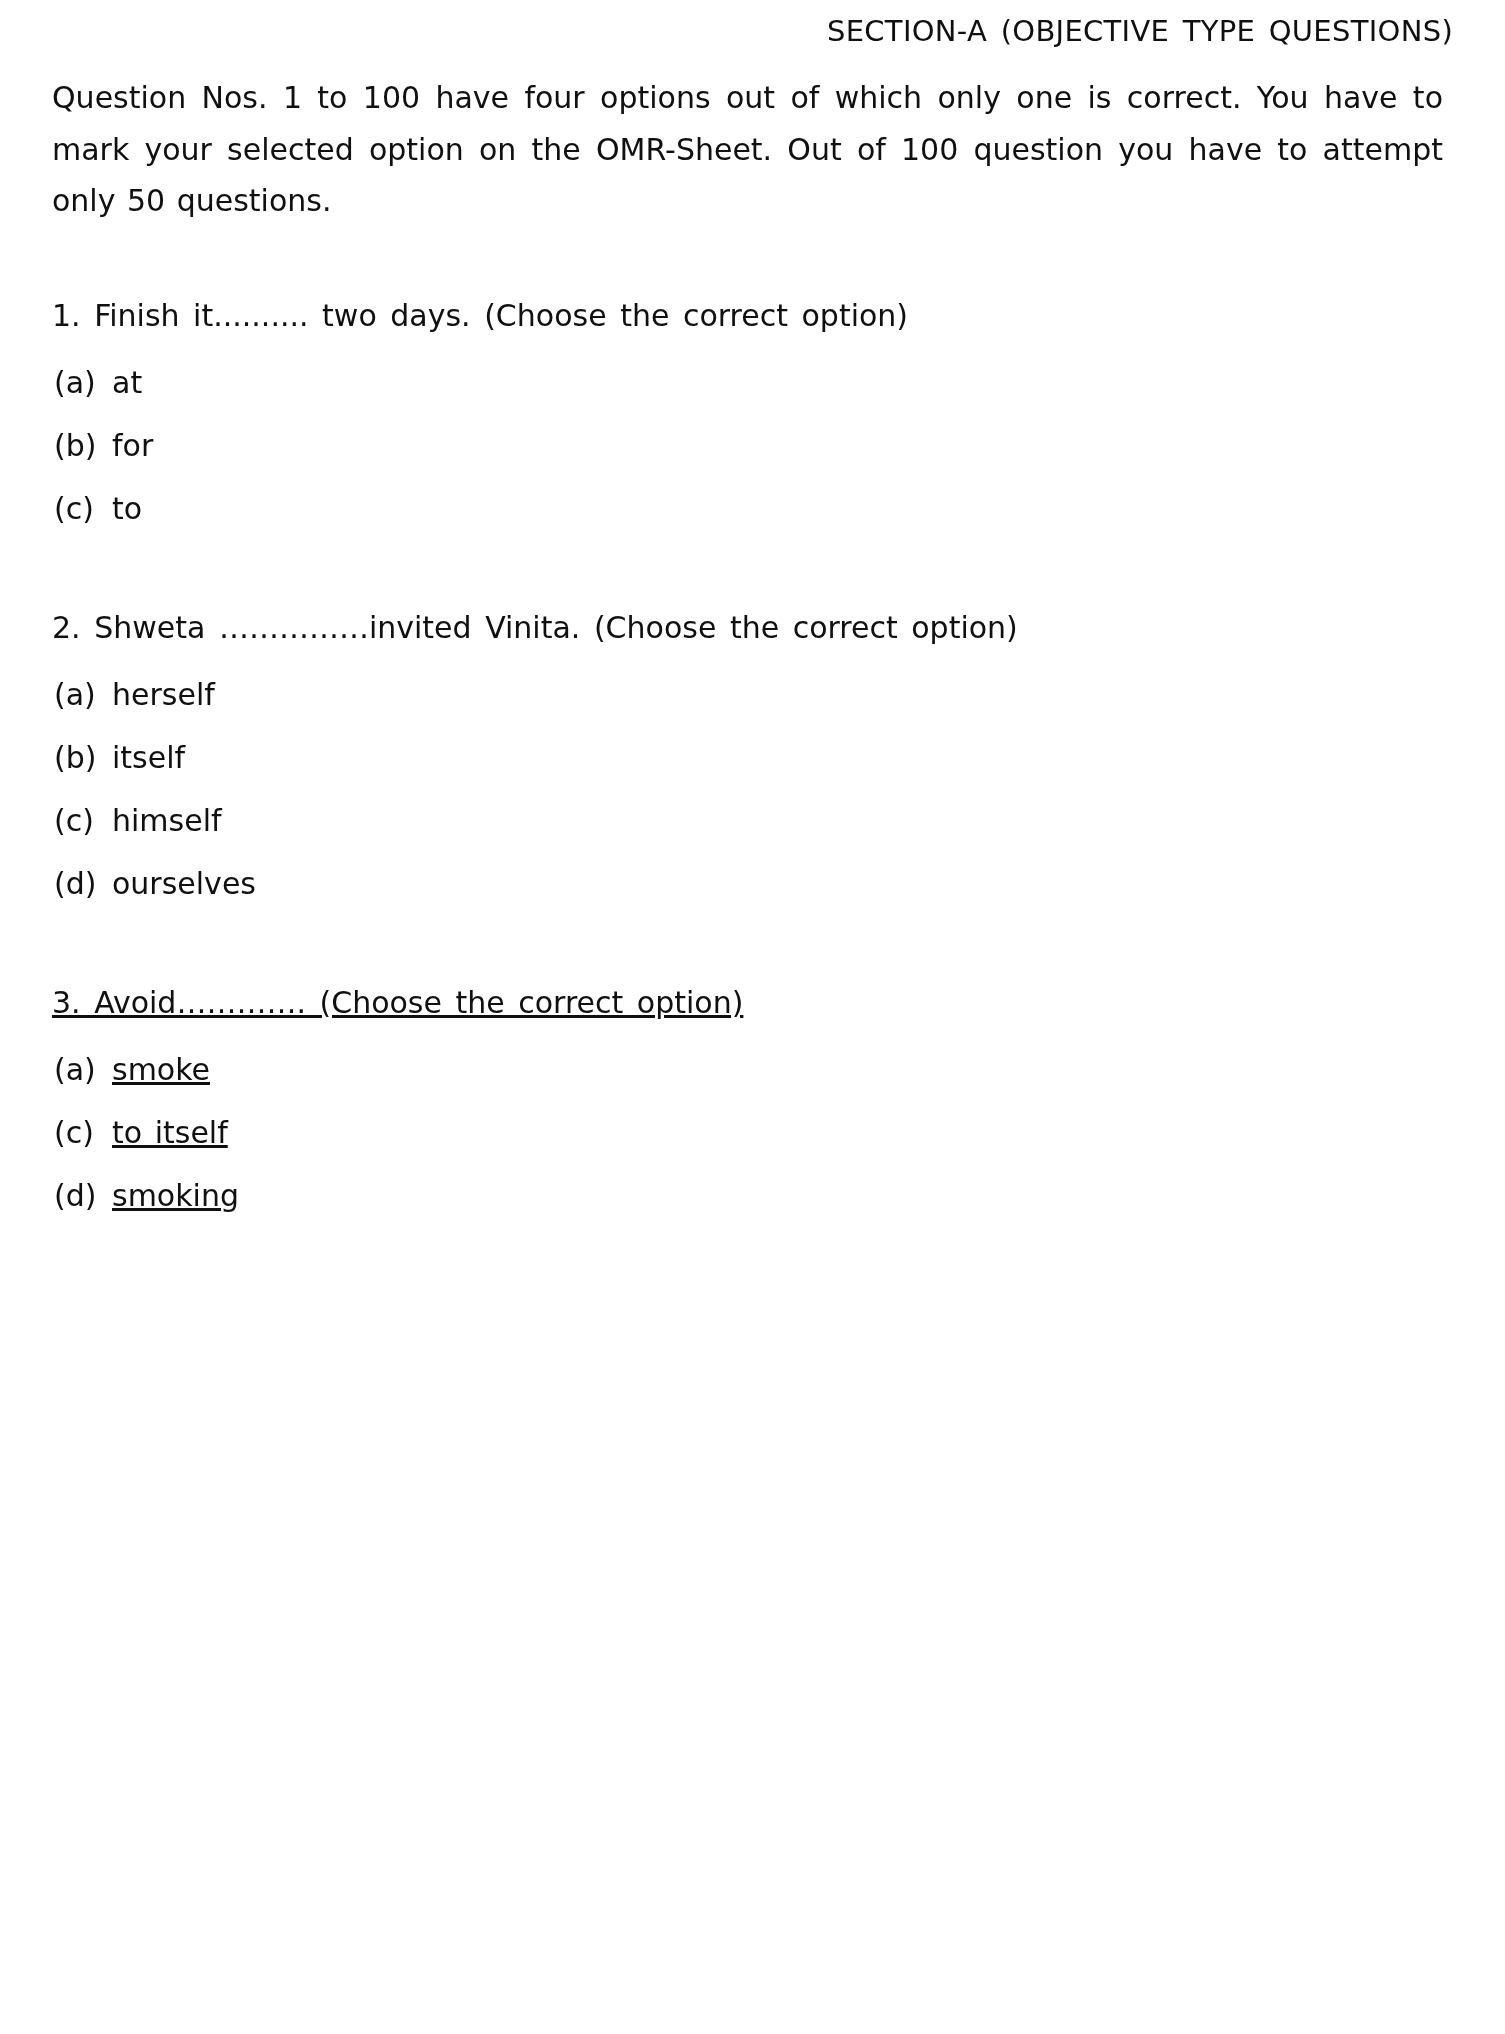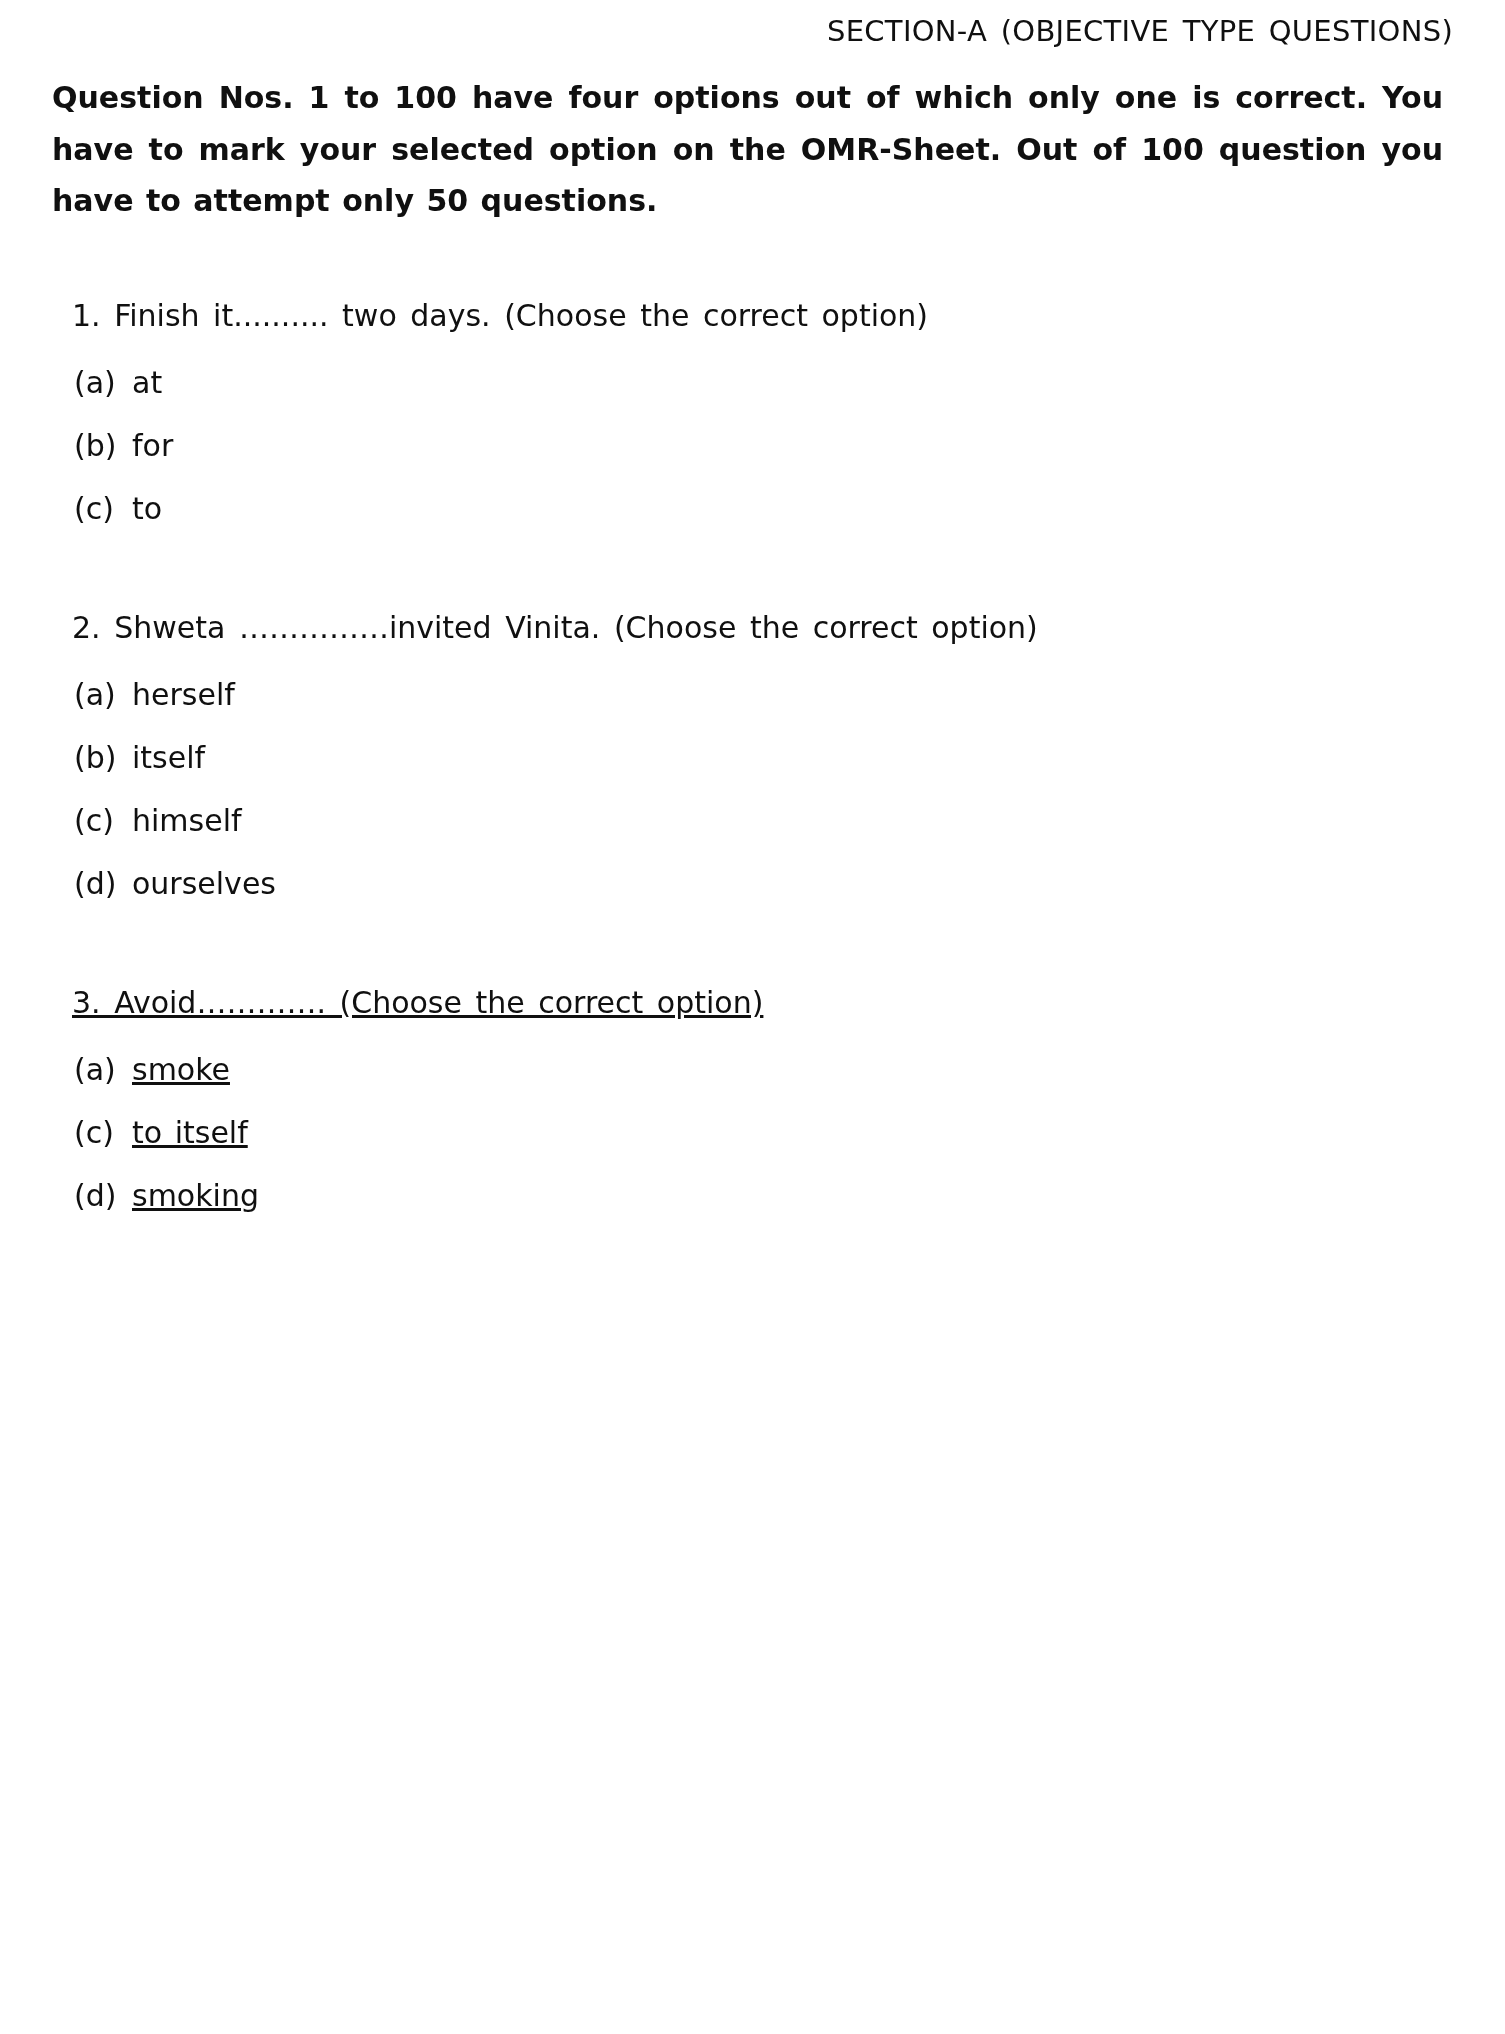--- a/index.html
+++ b/index.html
@@ -30,25 +30,23 @@
     word-spacing: 4px;
   }
   .instructions {
     font-size: 30px;
     line-height: 1.72;
     text-align: justify;
     text-align-last: left;
     margin: 24px 0 0 0;
     padding: 0 10px 0 0;
     word-spacing: 2px;
-    font-weight: bold;
   }
   .questions {
     margin-top: 66px;
-    margin-left: 20px;
   }
   .qblock {
     margin-bottom: 74px;
   }
   .qtext {
     font-size: 30px;
     line-height: 1.5;
     margin: 0 0 22px 0;
     word-spacing: 4px;
   }

